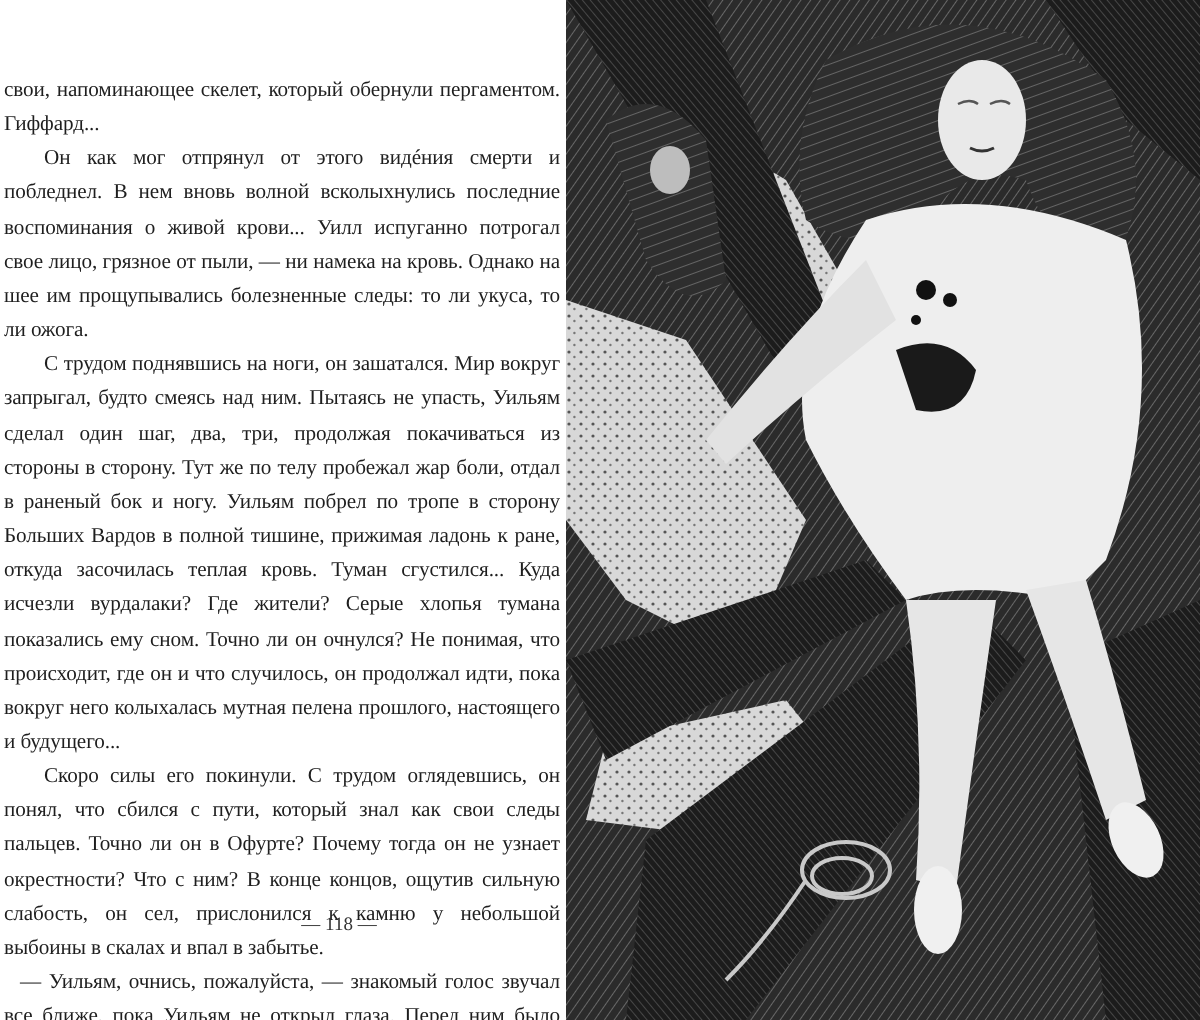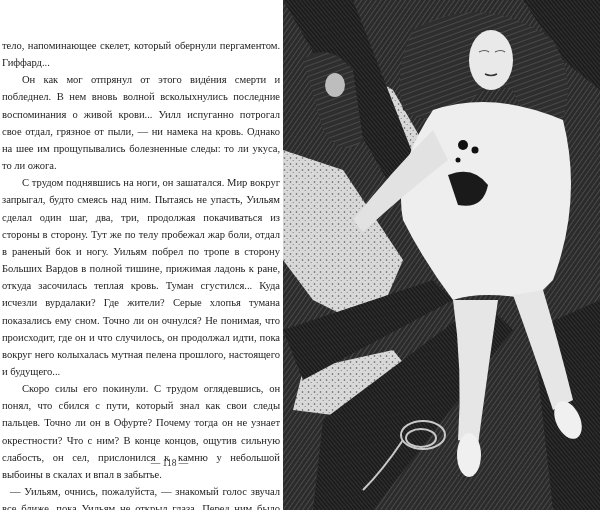--- a/index.html
+++ b/index.html
@@ -31,22 +31,22 @@
       background: #2a2a2a; overflow: hidden;
     }
     .illus svg { display: block; }
   </style>
 </head>
 <body>
 
 <div class="spread">
   <div class="text-page">
     <div class="text-block">
-      <p>тело, напоминающее скелет, который обернули пергаментом. Гиффард...</p>
-      <p class="ind">Он как мог отпрянул от этого видéния смерти и побледнел. В нем вновь волной всколыхнулись последние воспоминания о живой крови... Уилл испуганно потрогал свое отдал, грязное от пыли, — ни намека на кровь. Однако на шее им прощупывались болезненные следы: то ли укуса, то ли ожога.</p>
+      <p>свои, напоминающее скелет, который обернули пергаментом. Гиффард...</p>
+      <p class="ind">Он как мог отпрянул от этого видéния смерти и побледнел. В нем вновь волной всколыхнулись последние воспоминания о живой крови... Уилл испуганно потрогал свое лицо, грязное от пыли, — ни намека на кровь. Однако на шее им прощупывались болезненные следы: то ли укуса, то ли ожога.</p>
       <p class="ind">С трудом поднявшись на ноги, он зашатался. Мир вокруг запрыгал, будто смеясь над ним. Пытаясь не упасть, Уильям сделал один шаг, два, три, продолжая покачиваться из стороны в сторону. Тут же по телу пробежал жар боли, отдал в раненый бок и ногу. Уильям побрел по тропе в сторону Больших Вардов в полной тишине, прижимая ладонь к ране, откуда засочилась теплая кровь. Туман сгустился... Куда исчезли вурдалаки? Где жители? Серые хлопья тумана показались ему сном. Точно ли он очнулся? Не понимая, что происходит, где он и что случилось, он продолжал идти, пока вокруг него колыхалась мутная пелена прошлого, настоящего и будущего...</p>
       <p class="ind">Скоро силы его покинули. С трудом оглядевшись, он понял, что сбился с пути, который знал как свои следы пальцев. Точно ли он в Офурте? Почему тогда он не узнает окрестности? Что с ним? В конце концов, ощутив сильную слабость, он сел, прислонился к камню у небольшой выбоины в скалах и впал в забытье.</p>
       <p class="dlg">— Уильям, очнись, пожалуйста, — знакомый голос звучал все ближе, пока Уильям не открыл глаза. Перед ним было лицо Линайи.</p>
 
     </div>
     <div class="folio">— 118 —</div>
   </div>
 
   <div class="illus">
     <svg width="317" height="510" viewBox="0 0 317 510" xmlns="http://www.w3.org/2000/svg">

